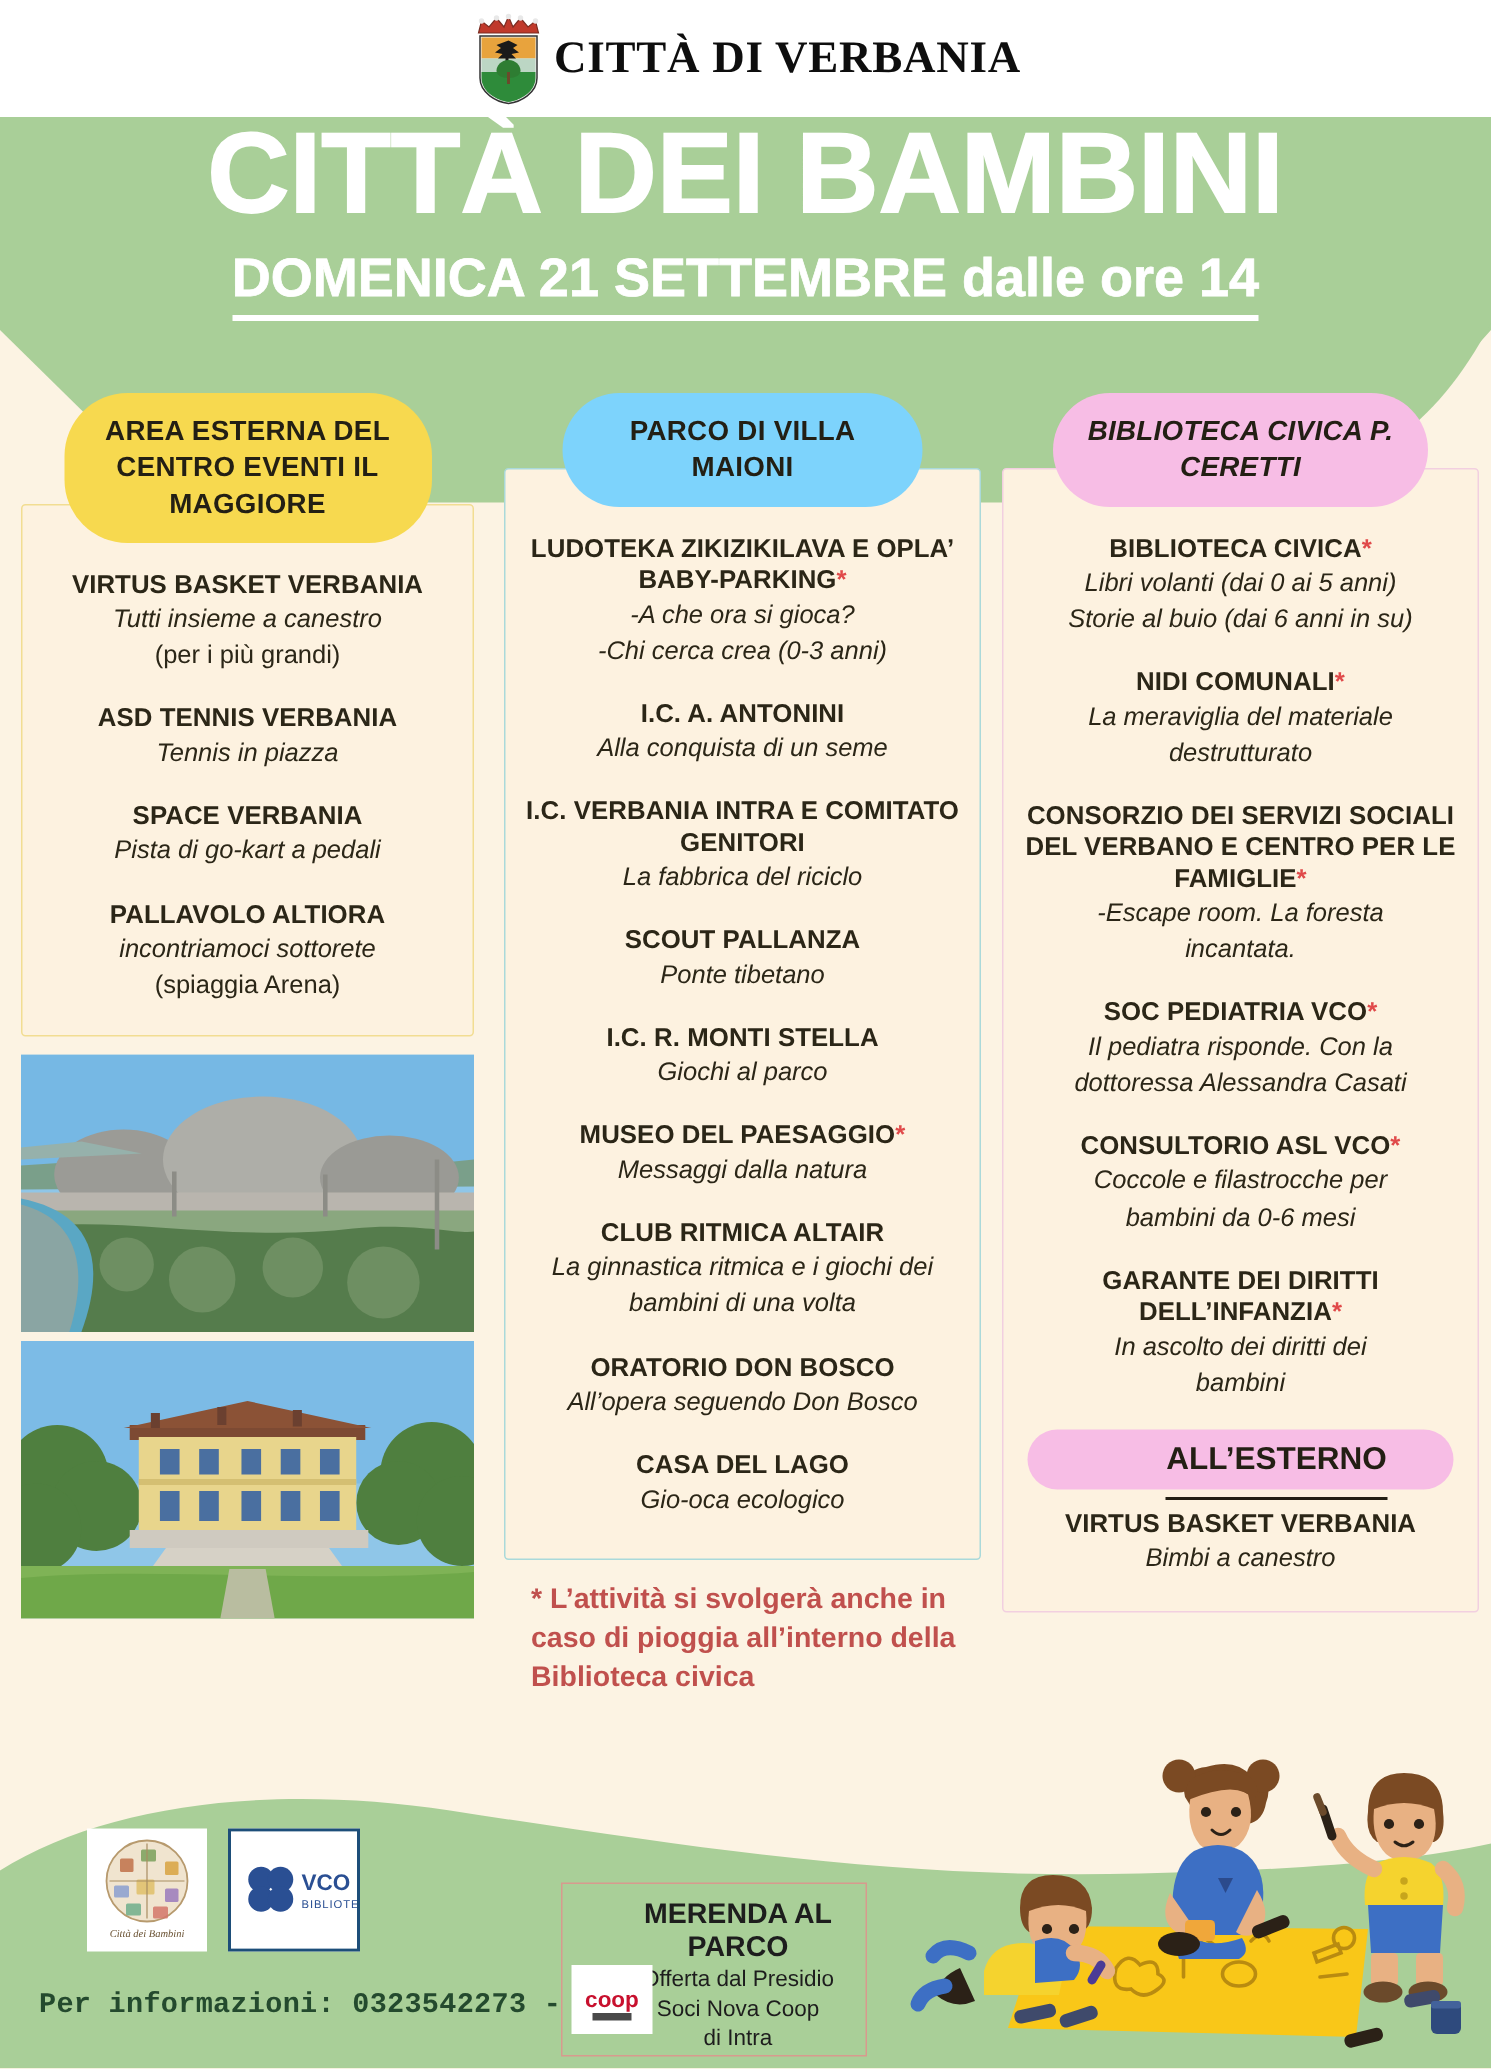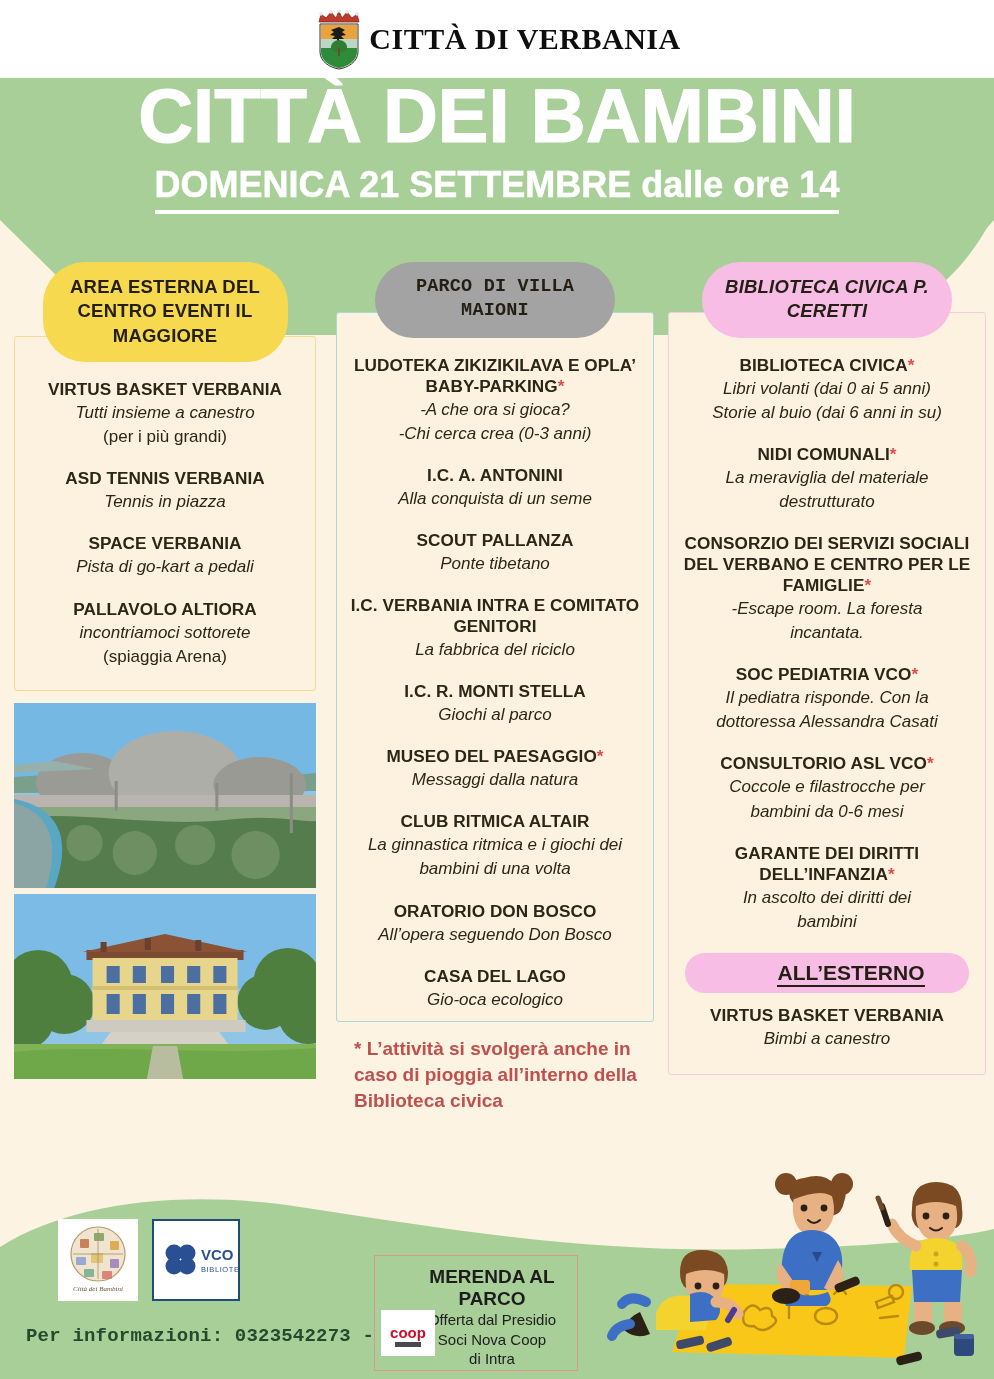--- a/index.html
+++ b/index.html
@@ -76,34 +76,34 @@
     text-align: center;
     font-weight: 800;
     font-size: 18.5px;
     line-height: 1.32;
     letter-spacing: 0.2px;
     color: #231f14;
     z-index: 3;
     padding: 13px 12px 14px;
   }
   .badge.yellow { background: #f7d94f; width: 245px; }
-  .badge.teal   { background: #a3a3a3; width: 240px; font-family: Liberation Mono, monospace; }
+  .badge.teal   { background: #7dd3fc; width: 240px; }
   .badge.pink   { background: #f7bde5; width: 250px; font-style: italic; }
 
   .card {
     margin-top: -26px;
     border-radius: 3px;
     background: #fdf2e0;
     padding: 42px 10px 20px;
     text-align: center;
     position: relative;
     z-index: 2;
   }
   .card.yellow { border: 1.5px solid #f2dd92; }
-  .card.teal   { border: 1.5px solid #aad9da; padding-bottom: 8px; }
+  .card.teal   { border: 1.5px solid #aad9da; padding-bottom: 26px; }
   .card.pink   { border: 1.5px solid #f2cfe0; padding-bottom: 22px; }
 
   .entry { margin-bottom: 20px; }
   .entry:last-child { margin-bottom: 2px; }
   .e-title {
     font-weight: 800;
     font-size: 17.2px;
     line-height: 1.22;
     color: #2b2617;
     letter-spacing: 0.05px;
@@ -120,21 +120,21 @@
 
   .inner-badge {
     background: #f7bde5;
     border-radius: 30px;
     padding: 8px 10px;
     margin: 6px 6px 12px;
     text-align: center;
   }
   .inner-badge span {
     font-weight: 800; font-size: 21px; color: #231f14;
-    border-bottom: 2.5px solid #231f14; padding-bottom: 1px; margin-left: 48px;
+    border-bottom: 2.5px solid #231f14; padding-bottom: 14px; margin-left: 48px;
   }
 
   
   .photos { margin-top: 12px; }
   .photo { width: 100%; height: 185px; display: block; border: 0; }
   .photo + .photo { margin-top: 6px; }
 
   
   .footnote {
     margin-top: 14px;
@@ -413,27 +413,27 @@
           <div class="e-desc">-A che ora si gioca?</div>
           <div class="e-desc">-Chi cerca crea (0-3 anni)</div>
         </div>
 
         <div class="entry">
           <div class="e-title">I.C. A. ANTONINI</div>
           <div class="e-desc">Alla conquista di un seme</div>
         </div>
 
         <div class="entry">
+          <div class="e-title">I.C. VERBANIA INTRA E COMITATO GENITORI</div>
+          <div class="e-desc">La fabbrica del riciclo</div>
+        </div>
+
+        <div class="entry">
           <div class="e-title">SCOUT PALLANZA</div>
           <div class="e-desc">Ponte tibetano</div>
-        </div>
-
-        <div class="entry">
-          <div class="e-title">I.C. VERBANIA INTRA E COMITATO GENITORI</div>
-          <div class="e-desc">La fabbrica del riciclo</div>
         </div>
 
         <div class="entry">
           <div class="e-title">I.C. R. MONTI STELLA</div>
           <div class="e-desc">Giochi al parco</div>
         </div>
 
         <div class="entry">
           <div class="e-title"><span>MUSEO DEL PAESAGGIO</span><span class="ast">*</span></div>
           <div class="e-desc">Messaggi dalla natura</div>

